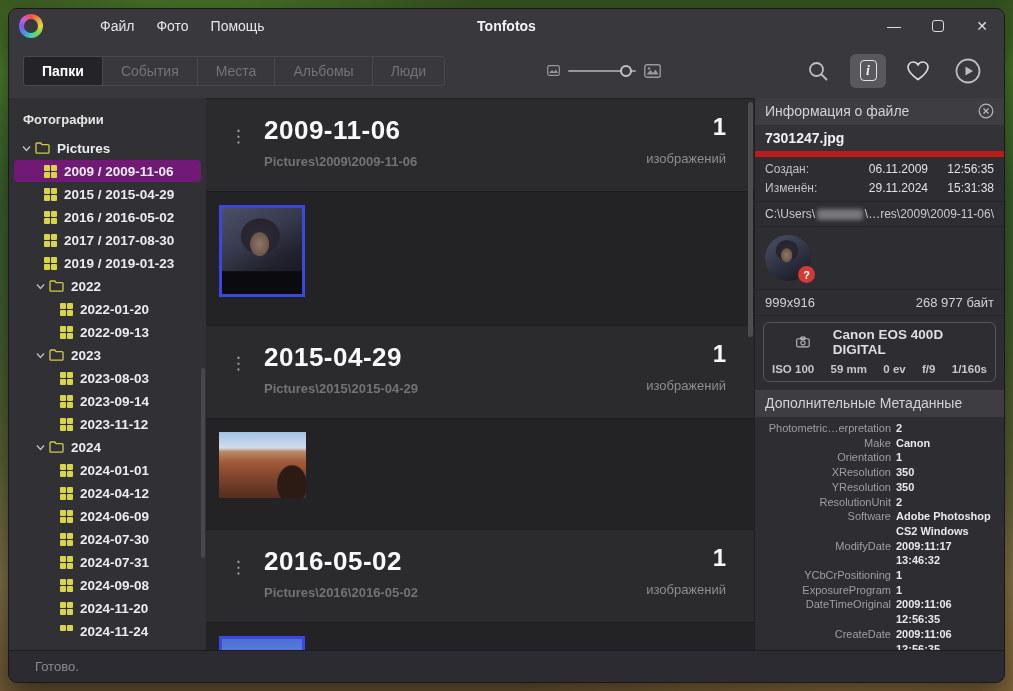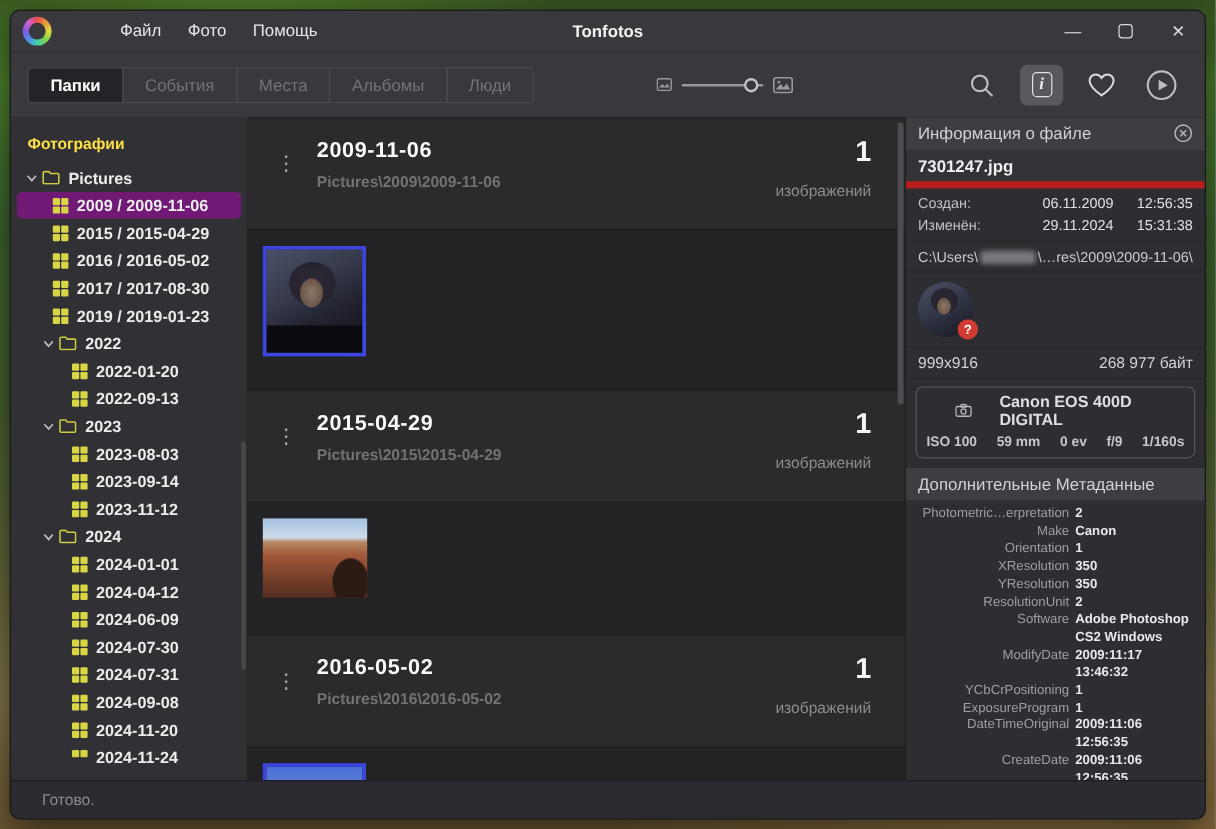--- a/index.html
+++ b/index.html
@@ -40,35 +40,35 @@
   .tool-btn { width:36px; height:34px; display:flex; align-items:center; justify-content:center; border-radius:6px; }
   .tool-btn.active { background:#58585d; }
   .info-glyph { width:17px; height:21px; border:1.6px solid #e2e2e6; border-radius:4px; color:#eeeef2;
     font-family:"Liberation Serif",serif; font-style:italic; font-weight:bold; font-size:14px;
     display:flex; align-items:center; justify-content:center; }
   svg.icon { display:block; }
   
   .main { flex:1 1 auto; display:flex; min-height:0; position:relative; }
   
   .sidebar { width:197px; background:#313135; overflow:hidden; position:relative; flex:0 0 auto; padding-top:10px; }
-  .sidebar-header { color:#fde047; font-size:13px; font-weight:bold; padding:4px 0 10px 14px; }
+  .sidebar-header { color:#e5e5e5; font-size:13px; font-weight:bold; padding:4px 0 10px 14px; }
   .tree-row { display:flex; align-items:center; height:22px; margin:0 5px 1px 5px; border-radius:4px; color:#ececee;
     font-size:13.5px; font-weight:bold; white-space:nowrap; }
   .tree-row.selected { background:#701a75; }
   .tree-row .tree-label { margin-left:7px; }
   .tree-row .chev { margin-right:4px; display:flex; }
   .f0 { padding-left:8px; } .f1 { padding-left:22px; } .g1 { padding-left:30px; } .g2 { padding-left:46px; }
   .grid-ic { width:13px; height:13px; display:grid; grid-template-columns:6px 6px; grid-template-rows:6px 6px; gap:1px; flex:0 0 auto; }
   .grid-ic i { background:#d8d645; border-radius:1px; }
   .side-scroll { position:absolute; right:1px; top:270px; width:4px; height:190px; background:#47474c; border-radius:2px; }
   
   .content { flex:1 1 auto; background:#232326; overflow:hidden; position:relative; }
   .group-header { height:93px; background:#2b2b2e; border-top:1px solid #202023; position:relative; padding:16px 0 0 58px; }
   .kebab { position:absolute; left:24px; top:34px; color:#a8a8ac; font-size:17px; letter-spacing:0; line-height:8px; }
-  .group-title { color:#fafafa; font-size:18px; font-weight:bold; letter-spacing:.5px; }
+  .group-title { color:#fafafa; font-size:26px; font-weight:bold; letter-spacing:.5px; }
   .group-path { color:#737377; font-size:13px; font-weight:bold; margin-top:8px; }
   .group-count { position:absolute; right:28px; top:14px; text-align:right; }
   .group-count .num { color:#f5f5f7; font-size:24px; font-weight:bold; }
   .group-count .lbl { color:#8d8d92; font-size:13px; margin-top:10px; }
   .photos { padding:13px 0 0 13px; border-top:1px solid #1d1d20; }
   .ph-135 { height:134px; } .ph-112 { height:111px; } .ph-part { height:28px; }
   .photo { display:inline-block; }
   .photo.sel { border:3px solid #3c47e0; }
   .photo.portrait { width:86px; height:92px;
     background:

